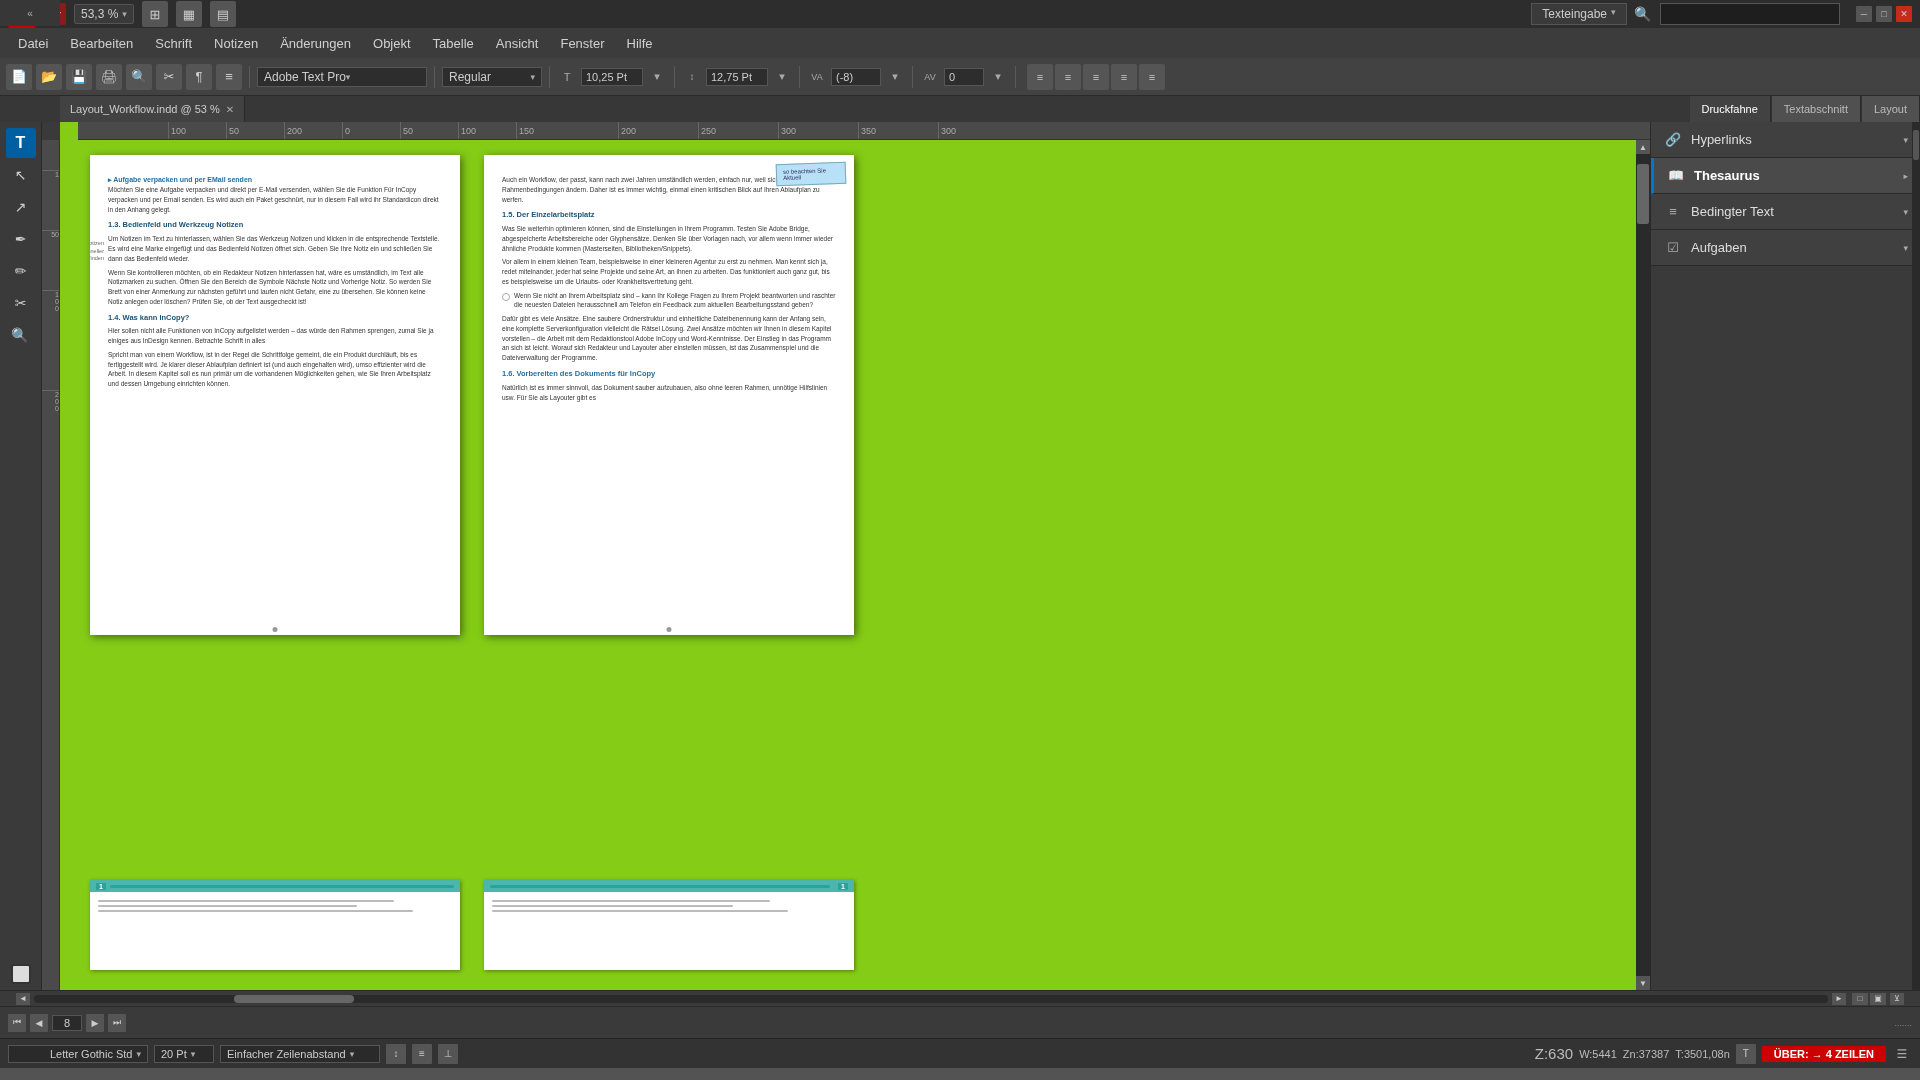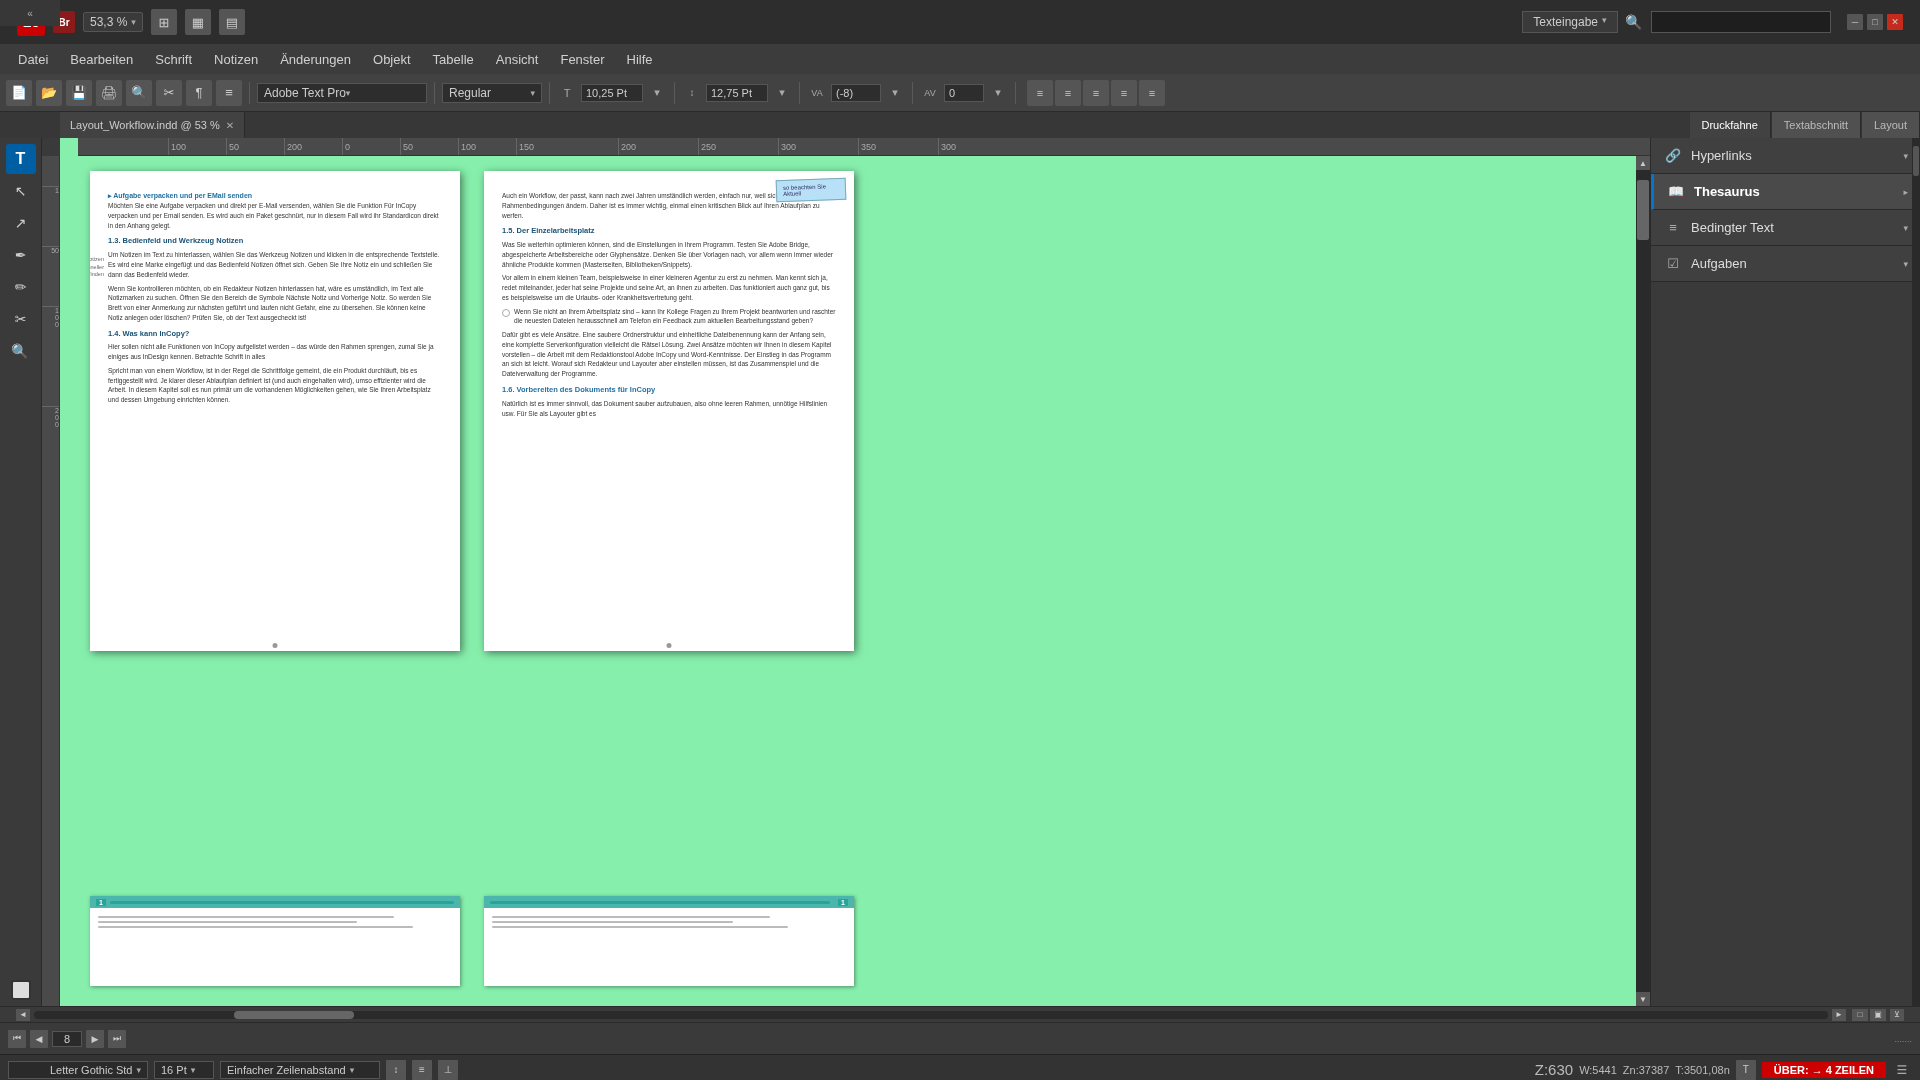--- a/index.html
+++ b/index.html
@@ -1,24 +1,24 @@
 <!DOCTYPE html>
 <html><head>
   <meta charset="utf-8">
   <style>
     * { box-sizing: border-box; margin: 0; padding: 0; }
     body { font-family: 'Segoe UI', Arial, sans-serif; background: #535353; width: 1920px; height: 1080px; overflow: hidden; font-size: 12px; color: #333; }
 
     
     #top-bar {
-      height: 44px;
+      height: 28px;
       background: #2d2d2d;
       display: flex;
       align-items: center;
-      padding: 0 17px;
+      padding: 0 8px;
       gap: 8px;
       color: #ccc;
     }
     #app-logo {
       width: 28px; height: 28px;
       background: #cc0000;
       border-radius: 3px;
       display: flex; align-items: center; justify-content: center;
       color: white; font-weight: bold; font-size: 14px;
       flex-shrink: 0;
@@ -562,21 +562,21 @@
     <div class="tool-btn">↖</div>
     <div class="tool-btn">↗</div>
     <div class="tool-btn">✒</div>
     <div class="tool-btn">✏</div>
     <div class="tool-btn">✂</div>
     <div class="tool-btn">🔍</div>
     <div style="flex:1;"></div>
     <div class="tool-btn" style="background:#ddd;width:20px;height:20px;border:2px solid #333;"></div>
   </div>
 
-  <div class="canvas-with-ruler" style="flex:1;overflow:hidden;position:relative;background:#86efac;">
+  <div class="canvas-with-ruler" style="flex:1;overflow:hidden;position:relative;background:#84cc16;">
 
     <div class="ruler-corner"></div>
 
     <div id="ruler-h" style="position:absolute;top:0;left:18px;right:0;height:18px;background:#4a4a4a;border-bottom:1px solid #333;overflow:hidden;">
       <div class="ruler-tick" style="left:90px;">100</div>
       <div class="ruler-tick" style="left:148px;">50</div>
       <div class="ruler-tick" style="left:206px;">200</div>
       <div class="ruler-tick" style="left:264px;">0</div>
       <div class="ruler-tick" style="left:322px;">50</div>
       <div class="ruler-tick" style="left:380px;">100</div>
@@ -742,21 +742,21 @@
 </div>
 
 <div id="status-bar" style="height:30px;background:#333;display:flex;align-items:center;padding:0 8px;gap:6px;border-top:1px solid #222;color:#bbb;font-size:11px;flex-shrink:0;">
 
   <div style="background:#2a2a2a;border:1px solid #555;padding:2px 6px;color:#ccc;font-size:11px;display:flex;align-items:center;gap:4px;min-width:140px;cursor:pointer;justify-content:flex-end;">
     <span>Letter Gothic Std</span>
     <span class="chevron">▾</span>
   </div>
 
   <div style="background:#2a2a2a;border:1px solid #555;padding:2px 6px;color:#ccc;font-size:11px;display:flex;align-items:center;gap:4px;min-width:60px;cursor:pointer;">
-    <span>16 Pt</span>
+    <span>20 Pt</span>
     <span class="chevron">▾</span>
   </div>
 
   <div style="background:#2a2a2a;border:1px solid #555;padding:2px 6px;color:#ccc;font-size:11px;display:flex;align-items:center;gap:4px;min-width:160px;cursor:pointer;">
     <span>Einfacher Zeilenabstand</span>
     <span class="chevron">▾</span>
   </div>
 
   <div style="width:20px;height:20px;background:#555;border-radius:1px;display:flex;align-items:center;justify-content:center;font-size:10px;color:#ccc;cursor:pointer;">↕</div>
   <div style="width:20px;height:20px;background:#555;border-radius:1px;display:flex;align-items:center;justify-content:center;font-size:10px;color:#ccc;cursor:pointer;">≡</div>

